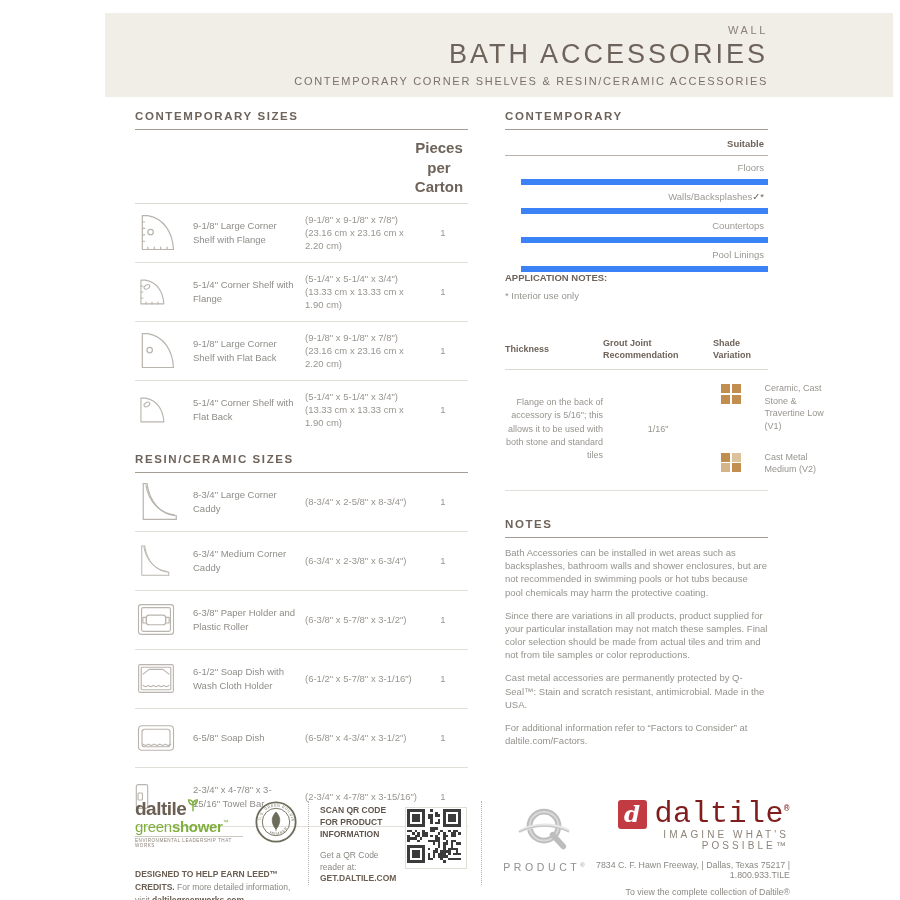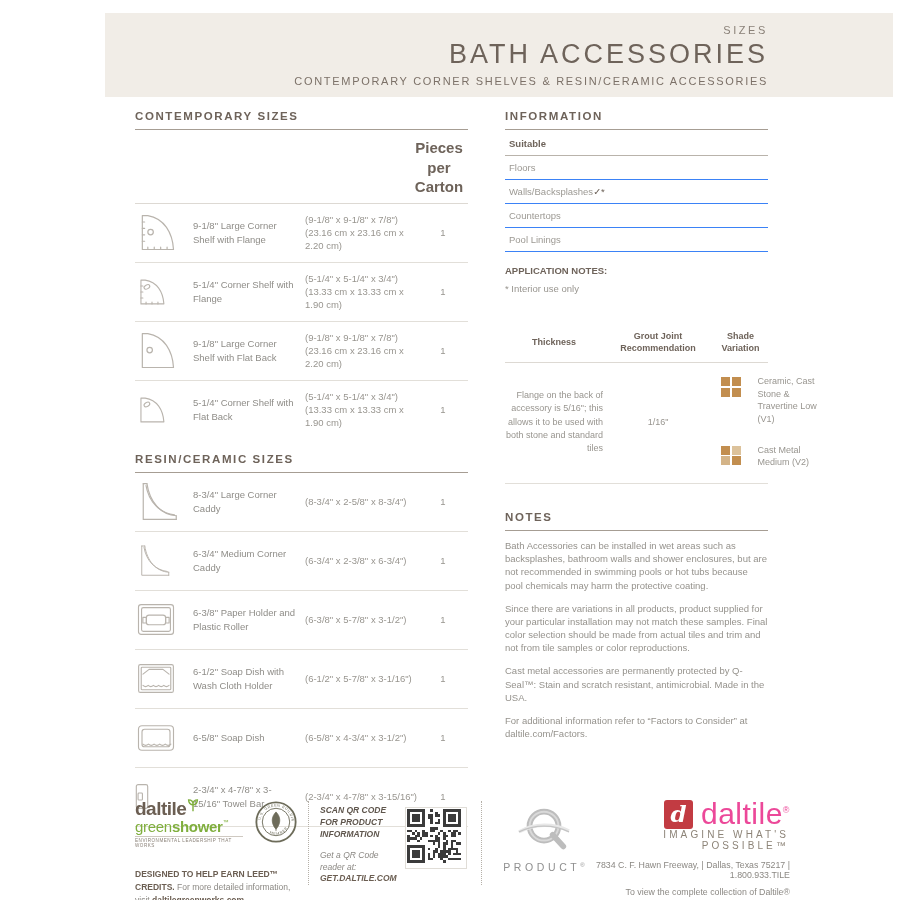--- a/index.html
+++ b/index.html
@@ -20,74 +20,74 @@
   .size-row{display:grid;grid-template-columns:58px 112px 1fr 50px;align-items:center;
     padding:6px 0;min-height:46px;border-bottom:1px solid #e2dfd9;}
   .size-row.last{border-bottom:none;}
   .icon-cell{display:flex;align-items:center;justify-content:flex-start;}
   .icon-cell svg{stroke:#b9b4ad;fill:none;stroke-width:1.3;stroke-linecap:round;stroke-linejoin:round;}
   .name-cell{font-size:9.5px;color:#8f8d88;line-height:1.4;padding-right:8px;}
   .dims-cell{font-size:9.5px;color:#98958f;line-height:1.4;}
   .pieces-cell{font-size:9.5px;color:#98958f;text-align:center;}
   .resin-block{margin-top:14px;}
   
-  .suit-head{text-align:left;font-size:9.5px;font-weight:bold;color:#6e635a;padding:8px 4px 6px;border-bottom:1px solid #b9b3ab;}
-  .app-row{display:flex;justify-content:flex-start;font-size:9.5px;color:#9c9993;padding:6px 4px;border-bottom:1px solid #3b82f6;}
+  .suit-head{text-align:right;font-size:9.5px;font-weight:bold;color:#6e635a;padding:8px 4px 6px;border-bottom:1px solid #b9b3ab;}
+  .app-row{display:flex;justify-content:flex-end;font-size:9.5px;color:#9c9993;padding:6px 4px;border-bottom:6px solid #3b82f6;margin-left:16px;}
   .app-check{color:#6e635a;font-size:9.5px;}
-  .app-notes-title{font-size:9.5px;font-weight:bold;color:#6e635a;margin-top:13px;}
+  .app-notes-title{font-size:9.5px;font-weight:bold;color:#6e635a;margin-top:0;}
   .app-note{font-size:9.5px;color:#98958f;margin-top:7px;}
   .inst-block{margin-top:27px;}
   .inst-head-row{display:grid;grid-template-columns:98px 110px 1fr;font-size:9px;font-weight:bold;
-    color:#6e635a;text-align:center;padding:9px 0 8px;border-bottom:1px solid #ddd9d3;line-height:1.35;align-items:center;}
+    color:#6e635a;padding:9px 0 8px;border-bottom:1px solid #ddd9d3;line-height:1.35;align-items:center;}
   .inst-body{display:grid;grid-template-columns:98px 110px 1fr;padding:12px 0 14px;border-bottom:1px solid #e2dfd9;}
   .thick-note{font-size:9px;color:#98958f;text-align:right;line-height:1.45;align-self:center;}
   .grout-val{font-size:9px;color:#98958f;text-align:center;align-self:center;}
   .shade-cell{display:flex;flex-direction:column;gap:18px;padding-left:8px;}
-  .shade-item{display:flex;gap:17px;align-items:flex-start;}
+  .shade-item{display:flex;gap:24px;align-items:flex-start;}
   .swatch{display:grid;grid-template-columns:9px 9px;grid-template-rows:9px 9px;gap:1.5px;flex:none;margin-top:2px;}
   .sq-d{background:#c28e4f;} .sq-l{background:#dcc29b;} .sq-m{background:#d4b488;}
   .shade-label{font-size:9px;color:#98958f;line-height:1.4;width:66px;}
   .notes-block{margin-top:27px;}
   .note-p{font-size:9.5px;color:#95928c;line-height:1.4;margin-top:8px;}
   
   .footer{position:absolute;left:135px;top:799px;width:655px;display:flex;align-items:flex-start;}
   .gw{width:162px;flex:none;}
   .gw-top{display:flex;gap:12px;align-items:flex-start;}
   .gw-brand{font-size:19px;font-weight:bold;color:#6b5e52;letter-spacing:-0.5px;line-height:1;}
   .gw-sub{font-size:15px;color:#7fae3d;letter-spacing:-0.3px;line-height:1;margin-top:1px;}
   .gw-sub b{font-weight:bold;}
   .gw-tm{font-size:6px;vertical-align:top;}
   .gw-tag{font-size:4.6px;letter-spacing:0.5px;color:#8a8178;margin-top:2px;border-top:1px solid #cfc9c1;padding-top:1px;}
   .gw-text{margin-top:20px;font-size:8.5px;line-height:1.5;color:#8b8883;}
   .gw-text b{color:#6b5e52;}
   .vdots{border-left:1px dotted #b5b0a8;height:84px;margin:2px 11px 0 11px;flex:none;}
-  .qr-blk{width:150px;flex:none;display:flex;gap:5px;padding-top:6px;font-style:italic;}
+  .qr-blk{width:150px;flex:none;display:flex;gap:5px;padding-top:6px;}
   .qr-text{width:80px;font-size:8.5px;}
   .qr-bold{font-weight:bold;color:#5f564d;line-height:1.4;}
   .qr-sub{margin-top:9px;color:#8b8883;line-height:1.4;}
   .qr-link{font-weight:bold;color:#6b5e52;}
   .qr-box{width:58px;height:58px;background:#fff;border:1px solid #e0ddd7;padding:1px;flex:none;margin-top:2px;}
   .qt{width:102px;flex:none;text-align:center;padding-top:4px;}
   .qt-label{font-size:10.5px;letter-spacing:3.6px;color:#8f8f8f;margin-top:2px;}
   .qt-label sup{font-size:6px;letter-spacing:0;}
   .dt{margin-left:auto;width:212px;text-align:right;}
   .dt-row{display:flex;align-items:center;justify-content:flex-end;gap:8px;}
   .dt-box{width:29px;height:29px;background:#c23b42;border-radius:3px;color:#fff;display:flex;
     align-items:center;justify-content:center;font:bold italic 23px "DejaVu Serif",serif;line-height:1;padding-bottom:2px;box-sizing:border-box;}
-  .dt-word{font-size:30px;color:#ec4899;letter-spacing:0.5px;line-height:1;}
+  .dt-word{font-size:30px;color:#7f1d1d;letter-spacing:0.5px;line-height:1;font-family:Liberation Mono, monospace;}
   .dt-word sup{font-size:9px;}
   .dt-tag{font-size:10px;letter-spacing:3.1px;color:#8d8478;margin-top:0;padding-right:1px;}
   .dt-addr{margin-top:9px;font-size:8.8px;color:#8b8883;}
   .dt-info{margin-top:6px;font-size:8.8px;color:#8b8883;line-height:1.45;}
 </style>
 </head>
 <body>
 
 <div class="band">
-  <div class="cat">SIZES</div>
+  <div class="cat">WALL</div>
   <div class="title">BATH ACCESSORIES</div>
   <div class="subtitle">CONTEMPORARY CORNER SHELVES &amp; RESIN/CERAMIC ACCESSORIES</div>
 </div>
 
 <div class="cols">
 
   <div class="col-left">
     <h2>CONTEMPORARY SIZES</h2>
     <div class="pieces-head">
       <span>Pieces per Carton</span>
@@ -246,21 +246,21 @@
         <div class="name-cell">2-3/4" x 4-7/8" x 3-15/16" Towel Bar</div>
         <div class="dims-cell">
           <div>(2-3/4" x 4-7/8" x 3-15/16")</div>
         </div>
         <div class="pieces-cell">1</div>
       </div>
     </div>
   </div>
 
   <div class="col-right">
-    <h2>INFORMATION</h2>
+    <h2>CONTEMPORARY</h2>
     <div class="suit-head">Suitable</div>
     <div class="app-row">
       <span>Floors</span>
       <span class="app-check"></span>
     </div>
     <div class="app-row">
       <span>Walls/Backsplashes</span>
       <span class="app-check">✓*</span>
     </div>
     <div class="app-row">

